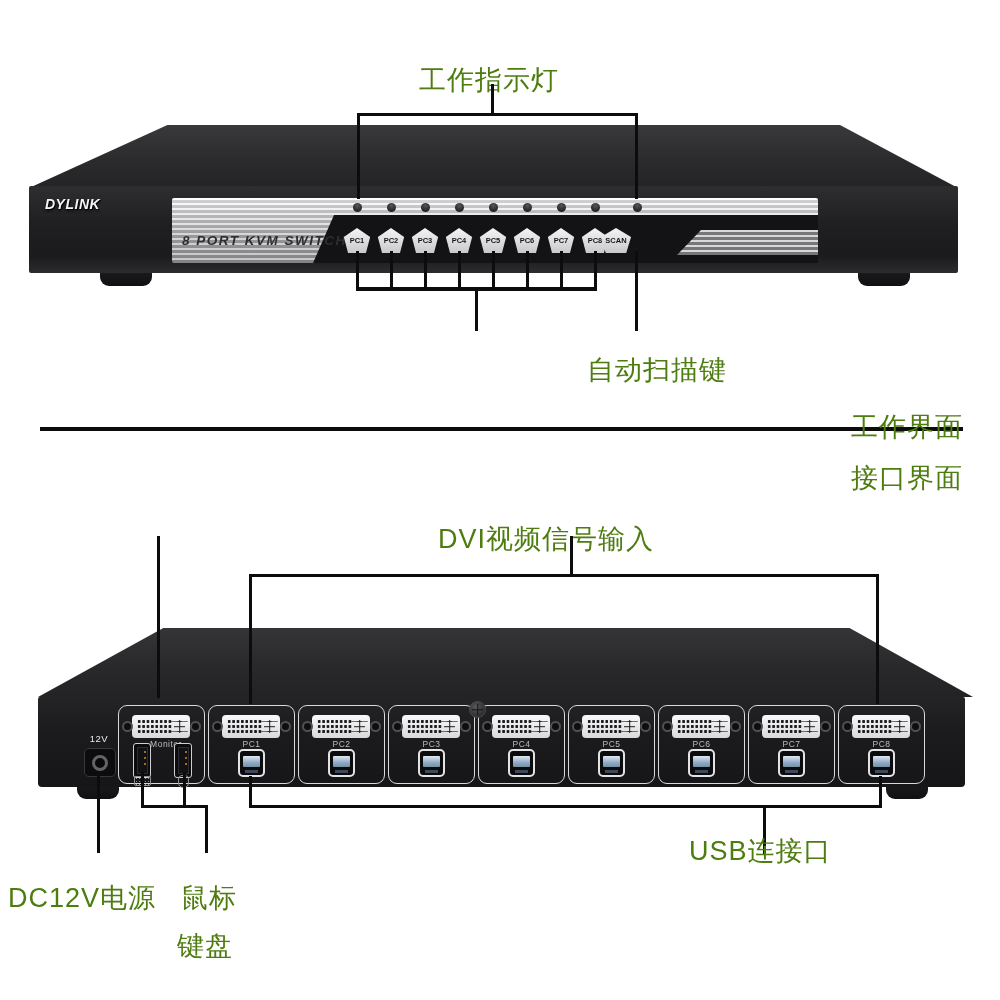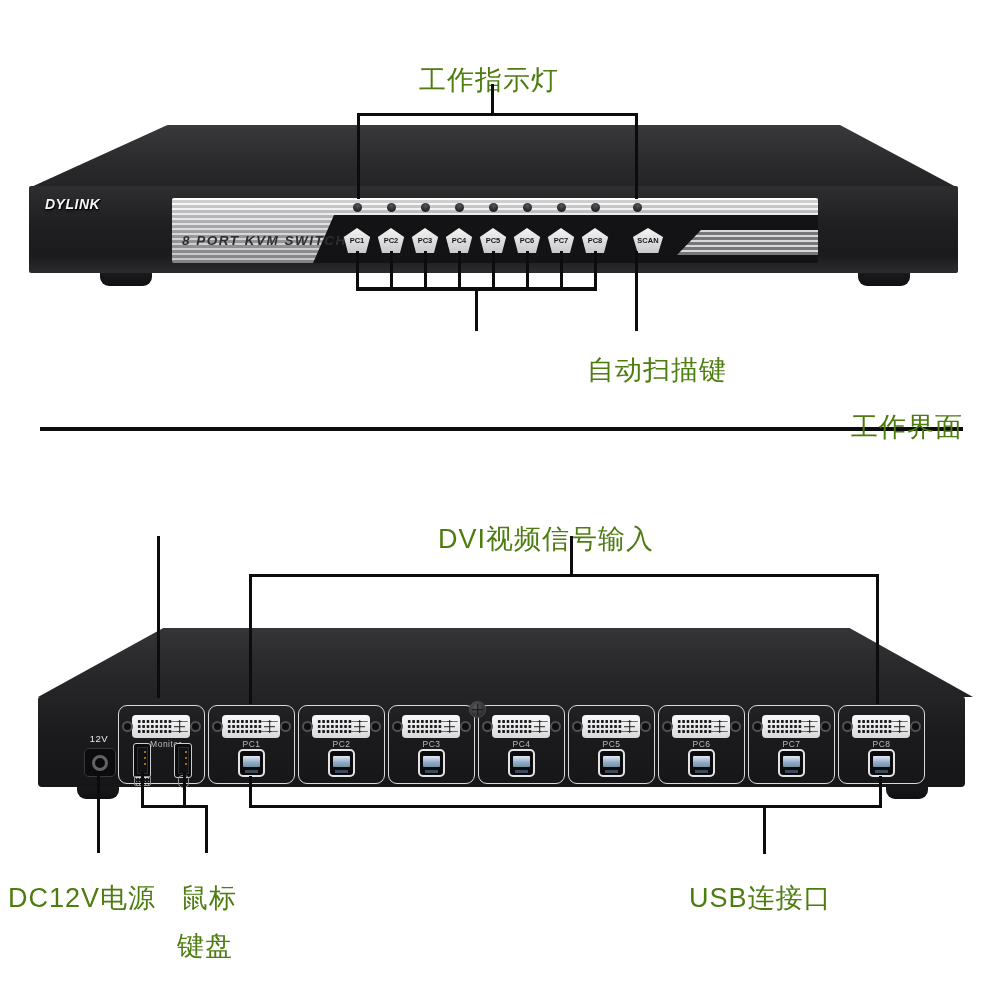--- a/index.html
+++ b/index.html
@@ -123,37 +123,38 @@
   <div class="led" style="left:633px;"></div>
 
   <div class="pbtn" style="left:343px;">PC1</div>
   <div class="pbtn" style="left:377px;">PC2</div>
   <div class="pbtn" style="left:411px;">PC3</div>
   <div class="pbtn" style="left:445px;">PC4</div>
   <div class="pbtn" style="left:479px;">PC5</div>
   <div class="pbtn" style="left:513px;">PC6</div>
   <div class="pbtn" style="left:547px;">PC7</div>
   <div class="pbtn" style="left:581px;">PC8</div>
-  <div class="pbtn" style="left:632px;width:32px;">SCAN</div>
+  <div class="pbtn" style="left:600px;width:32px;">SCAN</div>
 
   <div class="ln" style="left:356px;top:251px;width:3px;height:39px;"></div>
   <div class="ln" style="left:390px;top:251px;width:3px;height:39px;"></div>
   <div class="ln" style="left:424px;top:251px;width:3px;height:39px;"></div>
   <div class="ln" style="left:458px;top:251px;width:3px;height:39px;"></div>
   <div class="ln" style="left:492px;top:251px;width:3px;height:39px;"></div>
   <div class="ln" style="left:526px;top:251px;width:3px;height:39px;"></div>
   <div class="ln" style="left:560px;top:251px;width:3px;height:39px;"></div>
   <div class="ln" style="left:594px;top:251px;width:3px;height:39px;"></div>
   <div class="ln" style="left:356px;top:287px;width:241px;height:4px;"></div>
   <div class="ln" style="left:475px;top:291px;width:3px;height:40px;"></div>
   <div class="ln" style="left:635px;top:251px;width:3px;height:80px;"></div>
   <div class="cn center" style="left:557px;top:333px;width:200px;">自动扫描键</div>
 
   <div class="cn" style="right:37px;top:390px;">工作界面</div>
   <div class="divline"></div>
+  <div class="cn" style="right:37px;top:441px;">接口界面</div>
 
   <div class="cn" style="left:438px;top:502px;">DVI视频信号输入</div>
   <div class="ln" style="left:157px;top:536px;width:3px;height:162px;"></div>
   <div class="ln" style="left:570px;top:536px;width:3px;height:41px;"></div>
   <div class="ln" style="left:249px;top:574px;width:630px;height:3px;"></div>
   <div class="ln" style="left:249px;top:574px;width:3px;height:130px;"></div>
   <div class="ln" style="left:876px;top:574px;width:3px;height:130px;"></div>
 
   <div class="foot" style="left:77px;top:783px;width:42px;height:16px;"></div>
   <div class="foot" style="left:886px;top:783px;width:42px;height:16px;"></div>
@@ -265,15 +266,15 @@
   <div class="ln" style="left:141px;top:805px;width:67px;height:3px;"></div>
   <div class="ln" style="left:205px;top:805px;width:3px;height:48px;"></div>
   <div class="ln" style="left:249px;top:776px;width:3px;height:32px;"></div>
   <div class="ln" style="left:879px;top:776px;width:3px;height:32px;"></div>
   <div class="ln" style="left:249px;top:805px;width:633px;height:3px;"></div>
   <div class="ln" style="left:763px;top:808px;width:3px;height:46px;"></div>
 
   <div class="cn" style="left:8px;top:861px;">DC12V电源</div>
   <div class="cn" style="left:181px;top:861px;">鼠标</div>
   <div class="cn" style="left:177px;top:909px;">键盘</div>
-  <div class="cn" style="left:689px;top:861px;">USB连接口</div>
+  <div class="cn" style="left:689px;top:814px;">USB连接口</div>
 
 </div>
 
 </body></html>

